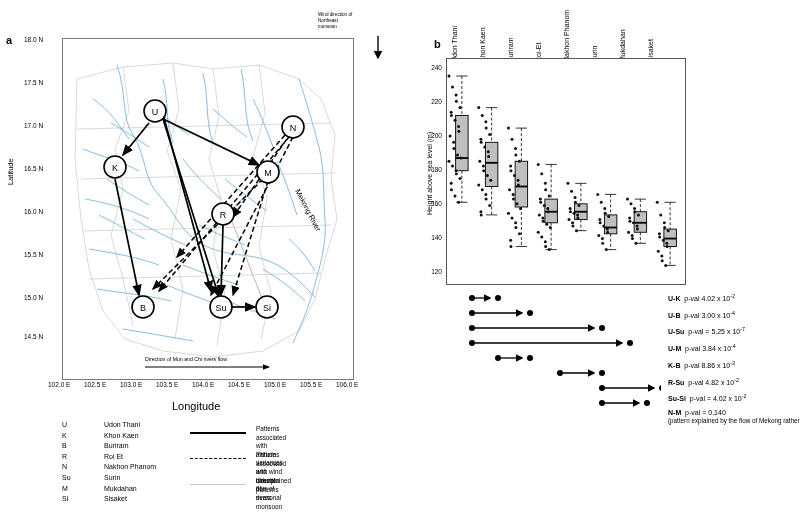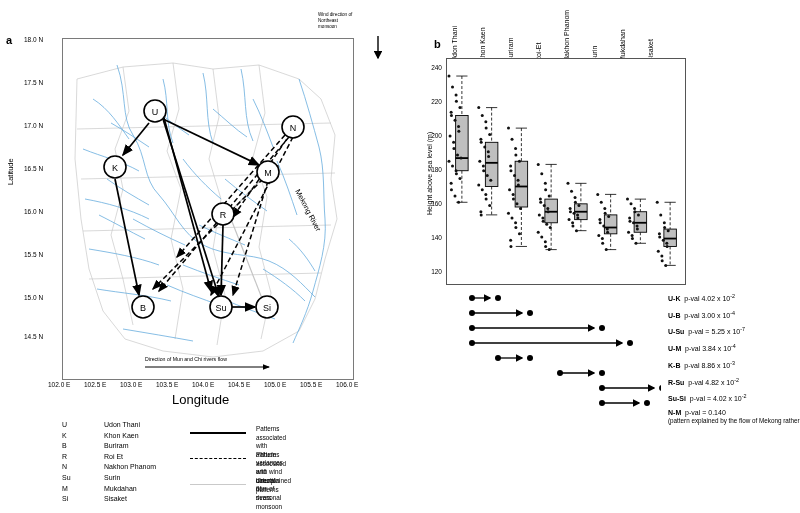--- a/index.html
+++ b/index.html
@@ -24,21 +24,21 @@
   }
   #map-svg{position:absolute;left:0;top:0;}
   .axis-label{
     position:absolute;font-size:6.5px;color:#000;white-space:nowrap;
   }
   #ylab{
     position:absolute;left:6px;top:185px;font-size:7.5px;
     transform:rotate(-90deg);transform-origin:left top;white-space:nowrap;
   }
   #xlab{
-    position:absolute;left:172px;top:392px;font-size:13px;
+    position:absolute;left:172px;top:400px;font-size:11px;
   }
   
   #city-legend{
     position:absolute;left:62px;top:420px;font-size:7px;line-height:10.6px;
   }
   #city-legend .row{display:flex;}
   #city-legend .code{width:42px;}
   
   #pattern-legend{
     position:absolute;left:190px;top:424px;font-size:6.3px;line-height:8.6px;

